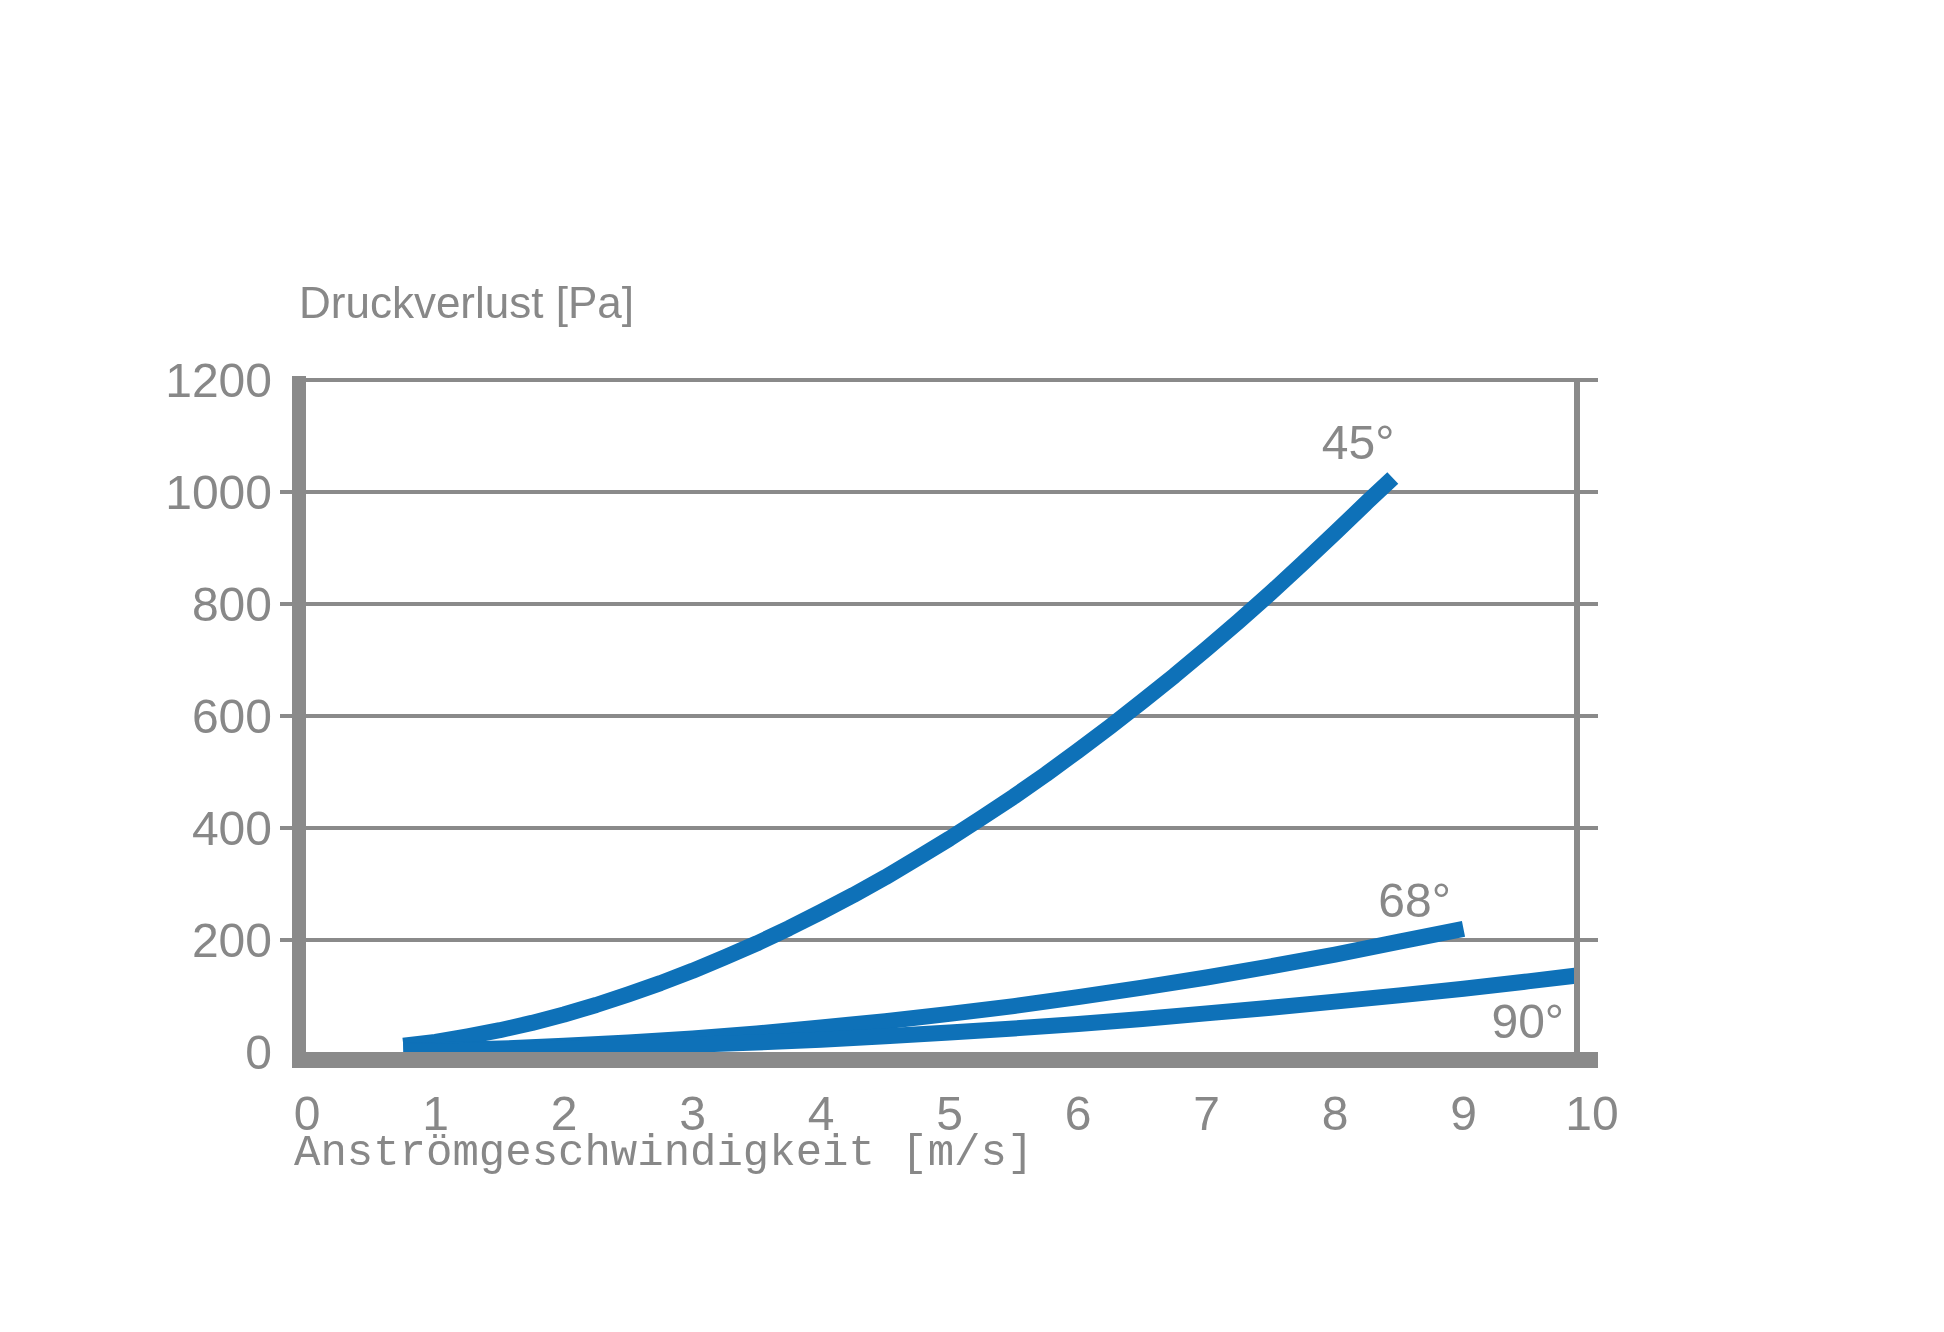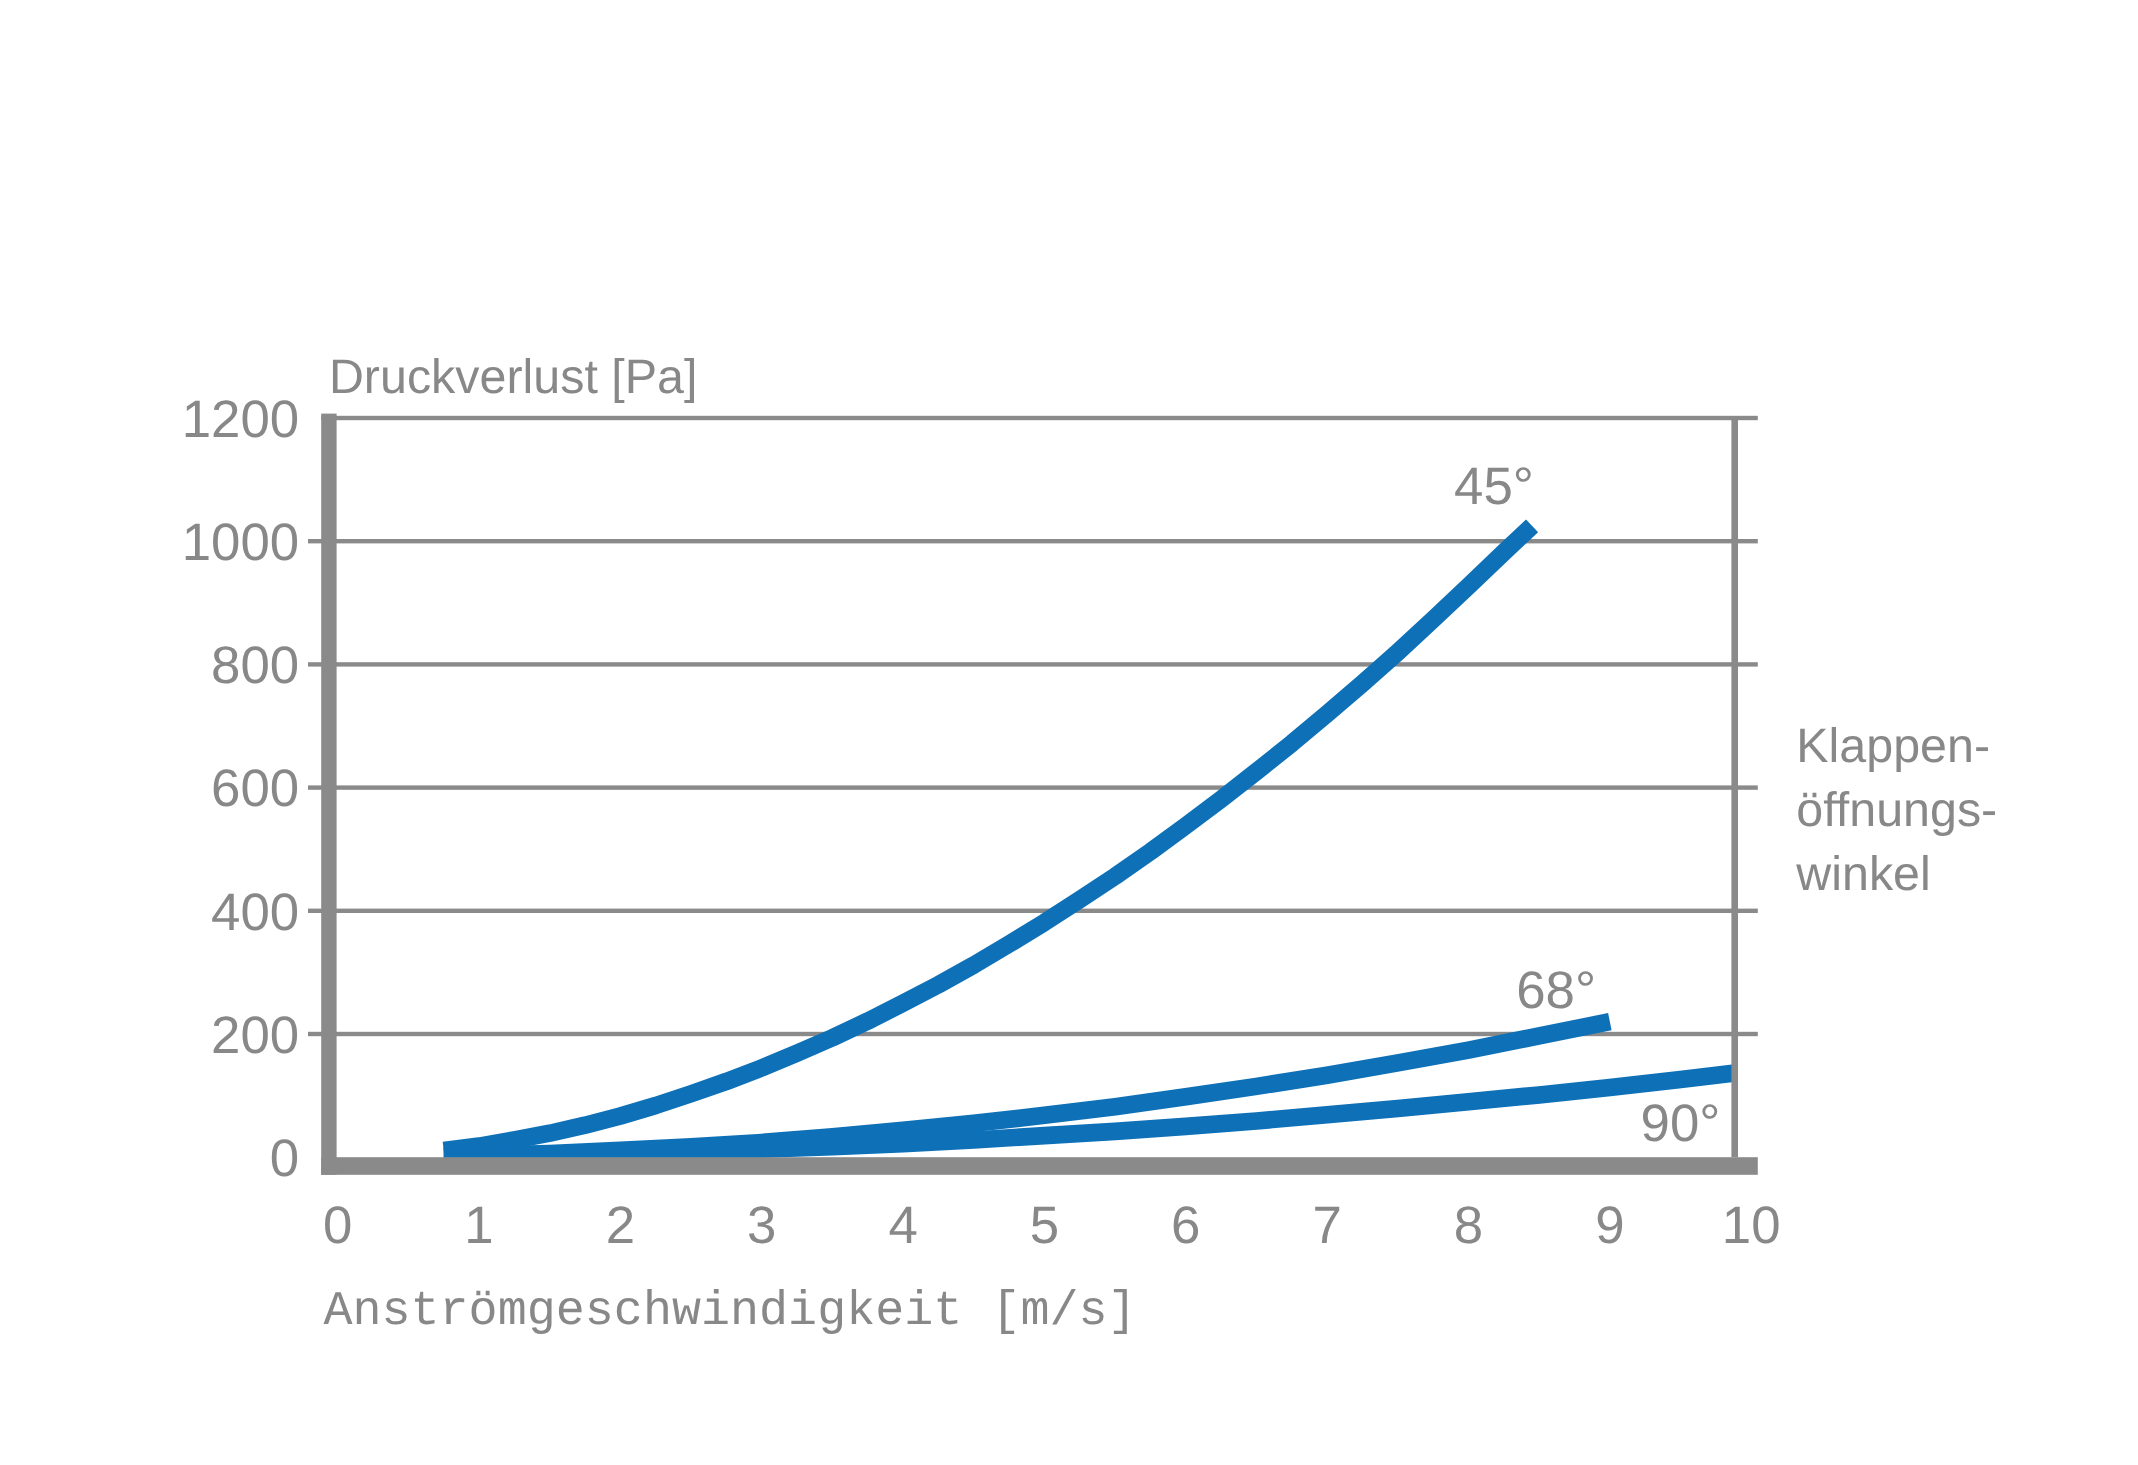--- a/index.html
+++ b/index.html
@@ -8,21 +8,21 @@
     font-family:"Liberation Sans", sans-serif;
     -webkit-font-smoothing:antialiased;
   }
   .canvas{position:relative;width:1944px;height:1332px;background:#ffffff;}
   .chart-title{
     position:absolute;left:299px;top:42px;
     color:#1778be;font-size:60px;line-height:77px;font-weight:400;
     letter-spacing:0px;white-space:nowrap;
   }
   .axis-title{
-    position:absolute;color:#888888;font-size:44px;font-weight:400;white-space:nowrap;margin-top:40px;
+    position:absolute;color:#888888;font-size:44px;font-weight:400;white-space:nowrap;
   }
   .y-axis-title{left:299px;top:278px;}
   .x-axis-title{left:294px;top:1128px;font-family:Liberation Mono, monospace;}
   .legend{
     position:absolute;left:1633px;top:650px;
     color:#888888;font-size:44px;line-height:58px;font-weight:400;white-space:nowrap;
   }
   svg.plot{position:absolute;left:0;top:0;}
   svg text{font-family:"Liberation Sans", sans-serif;}
 </style>
@@ -70,19 +70,14 @@
       <text x="1335" y="1130" text-anchor="middle" font-size="48" fill="#888888">8</text>
       <text x="1463.5" y="1130" text-anchor="middle" font-size="48" fill="#888888">9</text>
       <text x="1592" y="1130" text-anchor="middle" font-size="48" fill="#888888">10</text>
       <text x="1358.1299999999999" y="458.5999999999999" text-anchor="middle" font-size="48" fill="#888888">45°</text>
       <text x="1414.6699999999998" y="916.68" text-anchor="middle" font-size="48" fill="#888888">68°</text>
       <text x="1527.75" y="1037.6399999999999" text-anchor="middle" font-size="48" fill="#888888">90°</text>
     </svg>
 
   <div class="axis-title x-axis-title">Anströmgeschwindigkeit [m/s]</div>
 
-  <div class="legend">
-    <div>Klappen-</div>
-    <div>öffnungs-</div>
-    <div>winkel</div>
-  </div>
 
 </div>
 
 </body></html>

